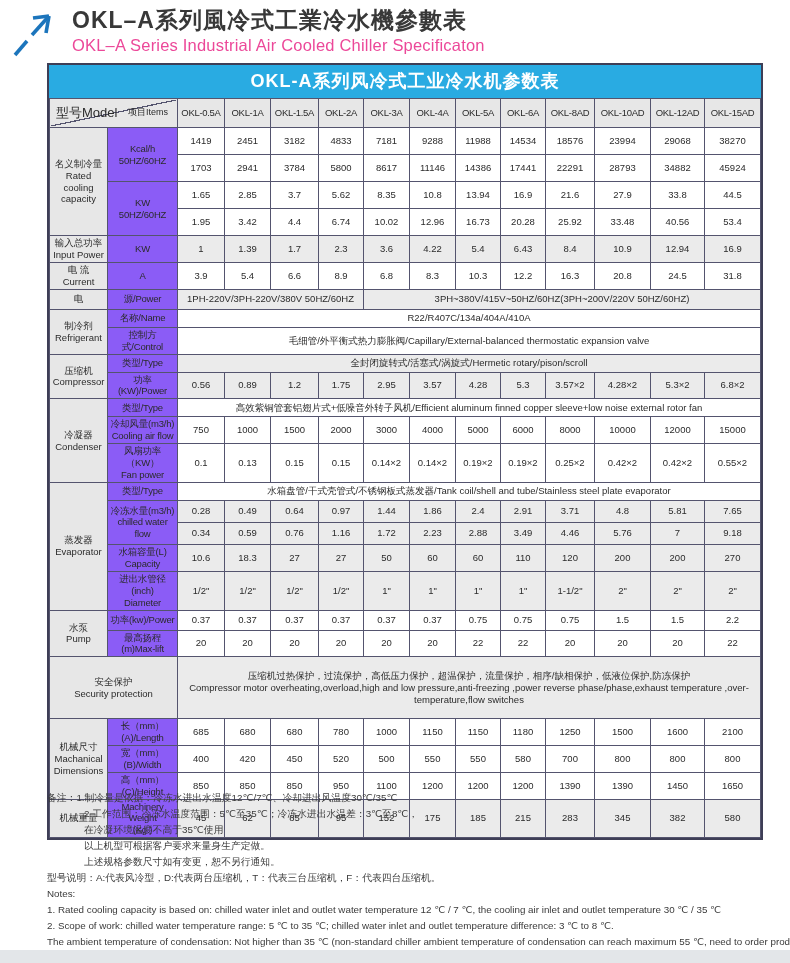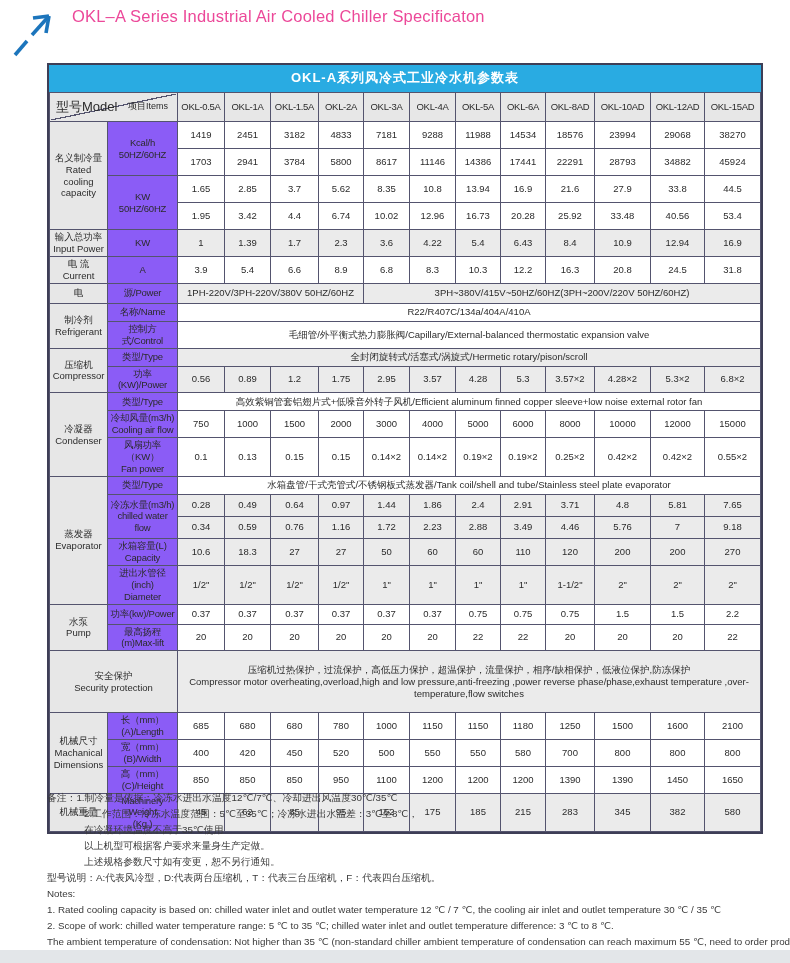--- a/index.html
+++ b/index.html
@@ -9,21 +9,21 @@
     color:#2e2e2e;overflow:hidden;
   }
   
   .page-header{position:absolute;top:6px;left:8px;display:flex;align-items:flex-start;}
   .logo{width:52px;height:48px;margin-top:4px;}
   .titles{margin-left:12px;}
   .title-zh{font-size:23px;font-weight:600;color:#383838;letter-spacing:1px;line-height:1.25;}
   .title-en{font-size:16.5px;font-weight:400;color:#ec4899;margin-top:1px;letter-spacing:0.2px;}
   
   .table-wrap{position:absolute;top:63px;left:47px;width:716px;border:2px solid #3e3e56;box-sizing:border-box;background:#fff;}
-  .banner{background:#29abe2;color:#ffffff;text-align:center;font-size:13px;font-weight:700;
+  .banner{background:#29abe2;color:#ffffff;text-align:center;font-size:18px;font-weight:700;
           letter-spacing:1px;padding:4px 0 5px 0;}
   table.spec{border-collapse:collapse;table-layout:fixed;width:100%;}
   table.spec td{border:1px solid #54546e;text-align:center;vertical-align:middle;
     font-size:9.5px;color:#2b2b2b;padding:1px 1px;white-space:pre-line;line-height:1.25;
     overflow:hidden;}
   td.lab-a{background:#e7e7e7;font-size:9px;line-height:1.3;}
   td.lab-b{background:#8b5cf6;font-size:8.6px;letter-spacing:-0.2px;line-height:1.3;}
   td.mh{background:#e7e7e7;font-size:9.3px;letter-spacing:-0.3px;}
   td.shade{background:#ebebeb;}
   td.merge-left{text-align:left;padding:3px 7px;line-height:1.6;font-size:9.4px;white-space:normal;}
@@ -46,20 +46,21 @@
 <div class="page-header">
   <svg class="logo" viewBox="0 0 52 48">
     <g stroke="#1c75bc" stroke-width="3.6" fill="none" stroke-linecap="butt">
       <path d="M7 45 L19 31"></path>
       <path d="M24 25 L41 6"></path>
       <path d="M25 8 L41 6"></path>
       <path d="M41 6 L38 23"></path>
     </g>
   </svg>
   <div class="titles">
+    <div class="title-zh">OKL–A系列風冷式工業冷水機參數表</div>
     <div class="title-en">OKL–A Series Industrial Air Cooled Chiller Specificaton</div>
   </div>
 </div>
 
 <div class="table-wrap">
   <div class="banner">OKL-A系列风冷式工业冷水机参数表</div>
   <table class="spec">
     <colgroup>
         <col style="width: 58px;">
         <col style="width: 70px;">

